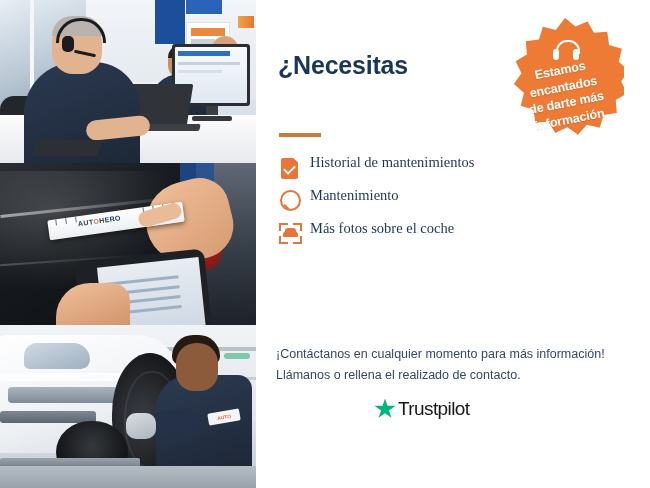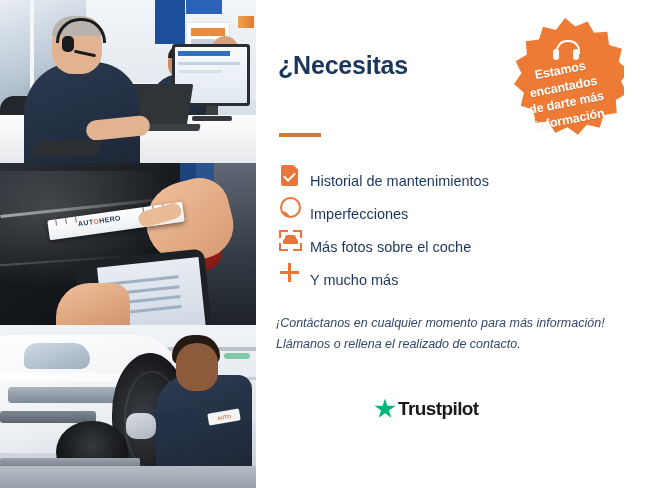--- a/index.html
+++ b/index.html
@@ -178,21 +178,21 @@
       background:#fff;border-radius:3px;}
   .badge .headset .cupr{position:absolute;right:0px;top:9px;width:6px;height:11px;
       background:#fff;border-radius:3px;}
   .badge .btxt{position:absolute;left:12px;top:44px;width:94px;
       transform:rotate(-11deg);text-align:center;color:#fff;font-weight:bold;
       font-size:12.5px;line-height:1.32;letter-spacing:-.1px;
       text-shadow:0 1px 1px rgba(0,0,0,.12);}
 
   
   .features{position:absolute;left:20px;top:155px;width:330px;}
-  .feat{display:flex;align-items:flex-end;height:33px;}
+  .feat{display:flex;align-items:flex-start;height:33px;font-family:Liberation Serif, serif;}
   .feat .ico{width:34px;height:26px;position:relative;flex:0 0 34px;}
   .feat .txt{font-size:14.5px;color:#1b365d;line-height:1;}
 
   
   .ic-doc{position:absolute;left:5px;top:3px;width:17px;height:21px;background:#e8763a;
      border-radius:2px;clip-path:polygon(0 0,72% 0,100% 22%,100% 100%,0 100%);}
   .ic-doc:after{content:"";position:absolute;left:3px;top:7px;width:9px;height:5px;
      border-left:2px solid #fff;border-bottom:2px solid #fff;transform:rotate(-45deg);}
   
   .ic-tools{position:absolute;left:3px;top:2px;width:22px;height:22px;}
@@ -217,29 +217,29 @@
   .ic-frame s{position:absolute;left:4px;top:8px;width:15px;height:6px;background:#e8763a;
      border-radius:4px 4px 1px 1px;text-decoration:none;}
   .ic-frame s:after{content:"";position:absolute;left:2px;top:-3px;width:11px;height:4px;
      background:#e8763a;border-radius:3px 3px 0 0;}
   
   .ic-plus{position:absolute;left:4px;top:2px;width:19px;height:19px;}
   .ic-plus i{position:absolute;left:8px;top:0;width:3px;height:19px;background:#e8763a;}
   .ic-plus i+i{left:0;top:8px;width:19px;height:3px;}
 
   
-  .contact{position:absolute;left:20px;top:313px;width:350px;
-      font-size:12.5px;line-height:1.65;color:#33486a;font-style:italic;}
+  .contact{position:absolute;left:20px;top:344px;width:350px;
+      font-size:12.5px;line-height:1.65;color:#33486a;}
 
   
   .tp{position:absolute;left:118px;top:388px;width:260px;display:flex;align-items:flex-start;}
   .tp-logo{display:flex;align-items:center;margin-top:10px;}
   .tp-logo .tpstar{width:22px;height:21px;background:#00b67a;
      clip-path:polygon(50% 0%,61% 35%,98% 35%,68% 57%,79% 92%,50% 70%,21% 92%,32% 57%,2% 35%,39% 35%);}
-  .tp-logo .tpname{font-size:19px;font-weight:bold;color:#191919;letter-spacing:-.6px;margin-left:2px;}
+  .tp-logo .tpname{font-size:19px;font-weight:normal;color:#191919;letter-spacing:-.6px;margin-left:2px;}
   .tp-rating{margin-left:14px;text-align:center;}
   .tp-rating .exc{font-size:9.5px;color:#32363b;margin-bottom:3px;}
   .stars{display:flex;gap:2px;}
   .st{width:20px;height:20px;background:#00b67a;position:relative;}
   .st i{position:absolute;left:2px;top:2px;width:16px;height:16px;background:#fff;
      clip-path:polygon(50% 0%,61% 35%,98% 35%,68% 57%,79% 92%,50% 70%,21% 92%,32% 57%,2% 35%,39% 35%);}
   .st.half{background:linear-gradient(90deg,#00b67a 0 58%,#c9ccd0 58% 100%);}
   .verified{margin-top:5px;display:inline-flex;align-items:center;gap:3px;
      background:#e3f5ee;border-radius:3px;padding:1.5px 6px;}
   .verified .vbox{width:8px;height:8px;background:#1a9e6e;border-radius:1px;position:relative;}
@@ -380,45 +380,36 @@
           <span class="ic-doc"></span>
         </span>
         <span class="txt">Historial de mantenimientos</span>
       </div>
 
 
       <div class="feat">
         <span class="ico">
           <span class="ic-mag"></span>
         </span>
-        <span class="txt">Imperfecciones</span>
+        <span class="txt">Mantenimiento</span>
       </div>
 
       <div class="feat">
         <span class="ico">
           <span class="ic-frame">
               <u></u>
               <u></u>
               <u></u>
               <u></u>
               <s></s>
             </span>
         </span>
         <span class="txt">Más fotos sobre el coche</span>
       </div>
 
-      <div class="feat">
-        <span class="ico">
-          <span class="ic-plus">
-              <i></i>
-              <i></i>
-            </span>
-        </span>
-        <span class="txt">Y mucho más</span>
-      </div>
 
     </div>
 
     <div class="contact">
       <div>¡Contáctanos en cualquier momento para más información!</div>
       <div>Llámanos o rellena el realizado de contacto.</div>
     </div>
 
     <div class="tp">
       <div class="tp-logo">

